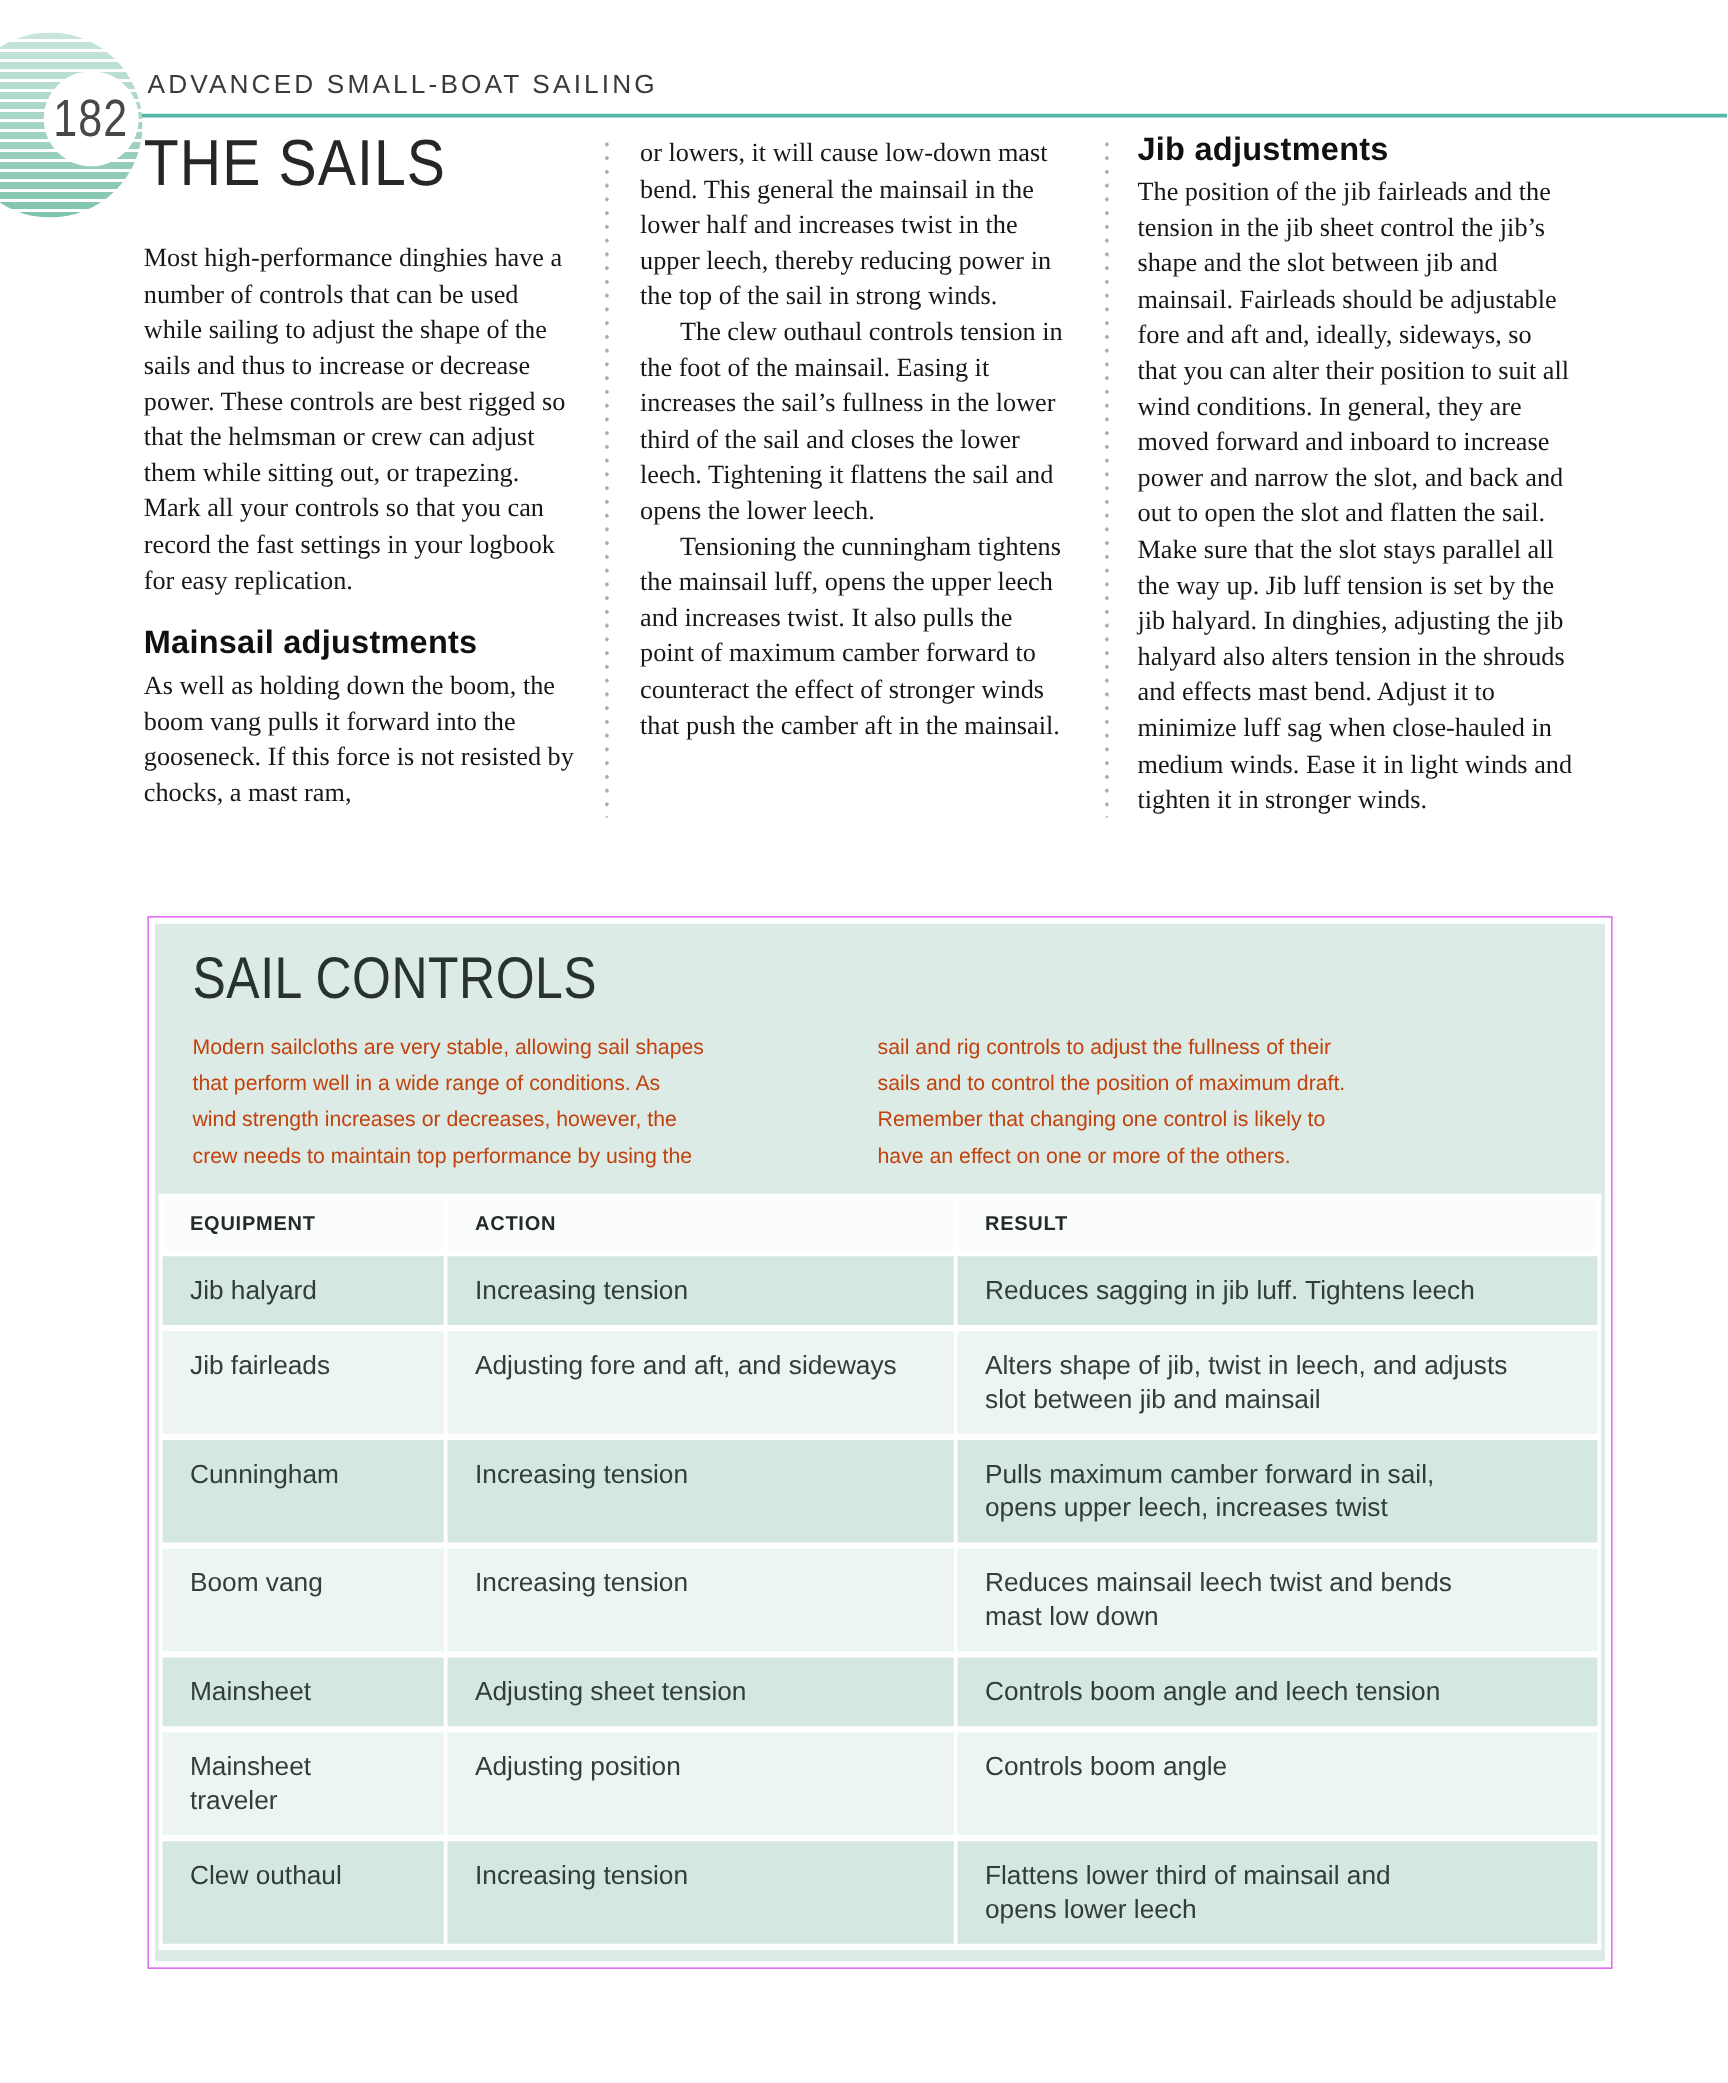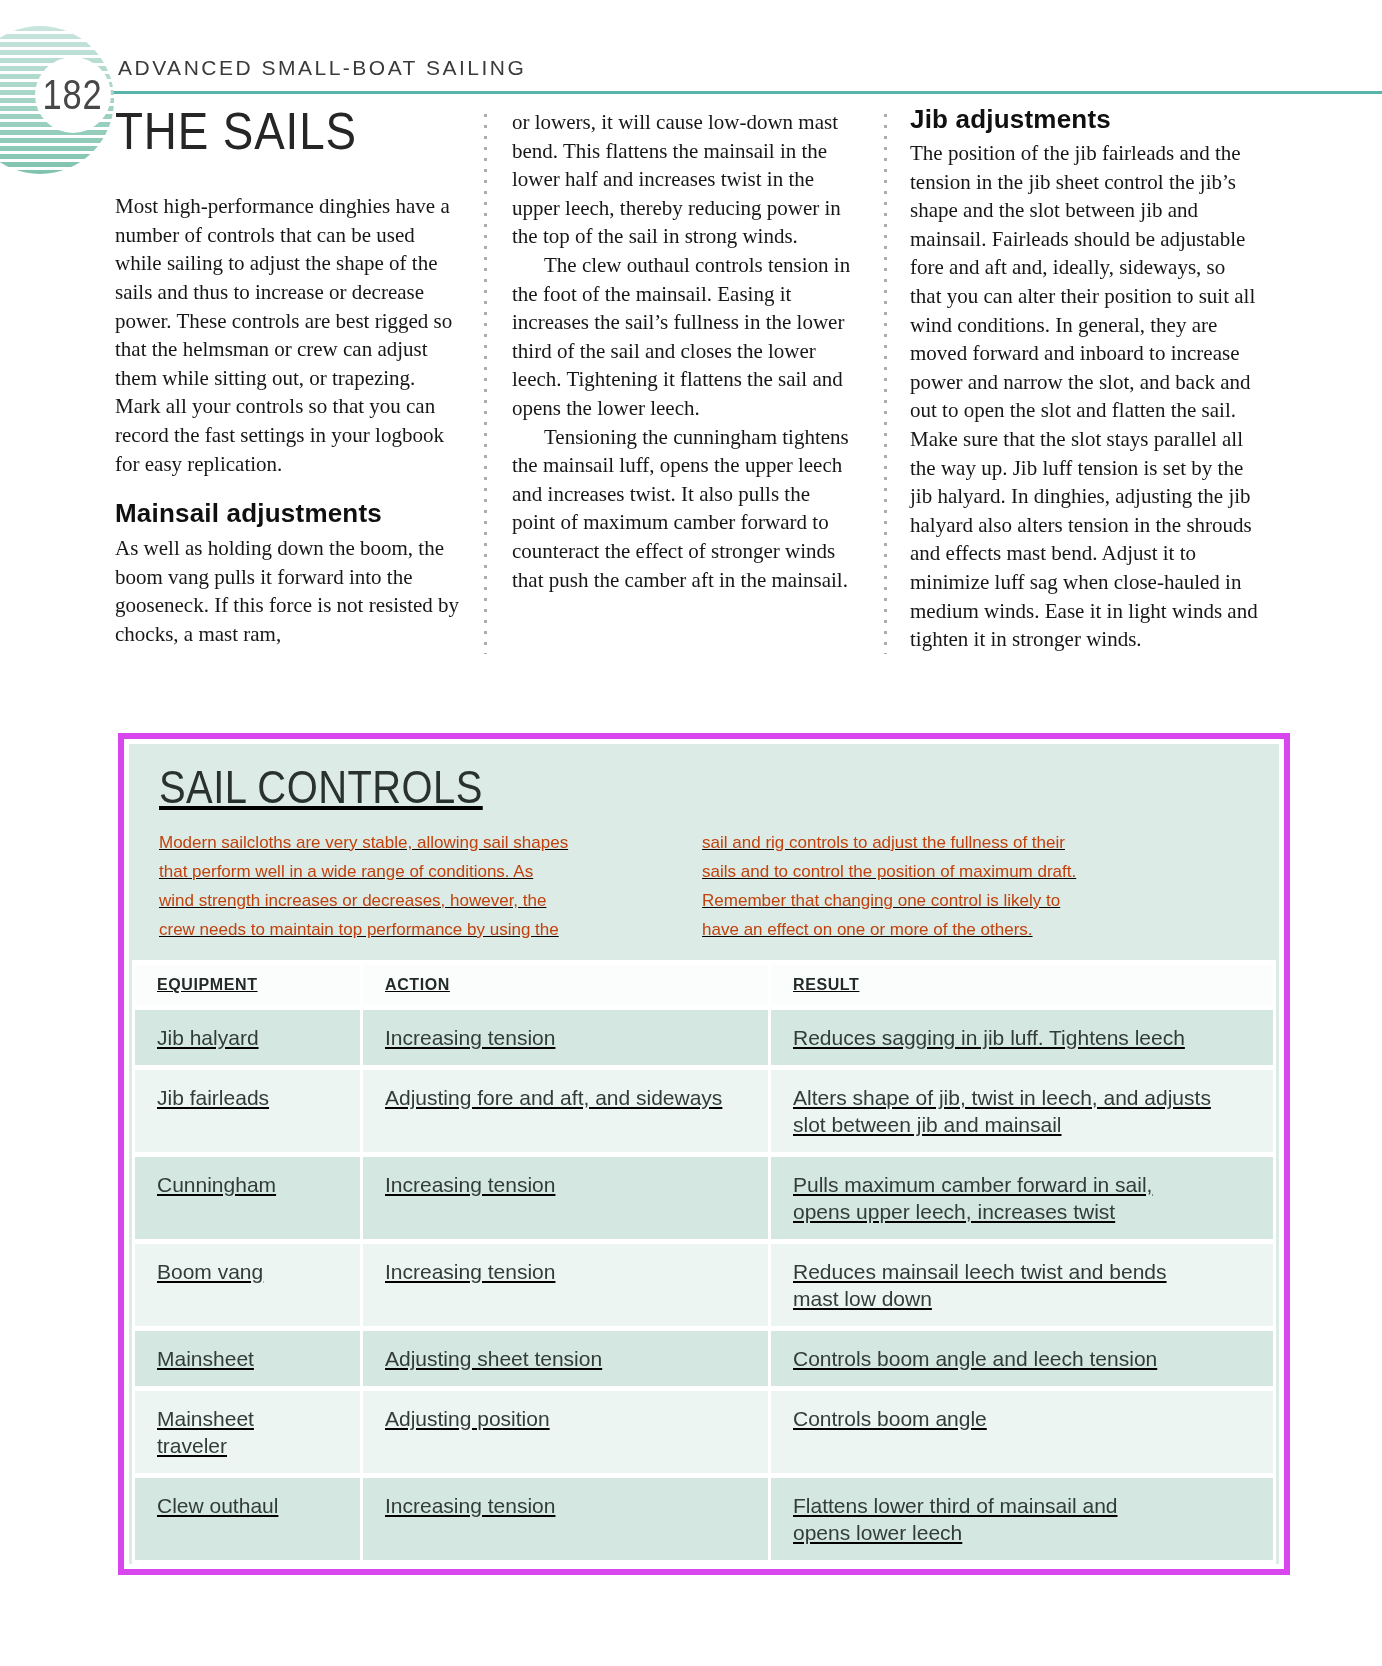--- a/index.html
+++ b/index.html
@@ -55,21 +55,21 @@
     width:3px; align-self:stretch; margin-top:8px;
     background-image:radial-gradient(circle, #ababab 1.4px, rgba(0,0,0,0) 1.6px);
     background-size:3px 11px; background-repeat:repeat-y; background-position:center top;
   }
   .div-a { margin-left:11px; margin-right:13px; }
   .div-b { margin-left:14px; margin-right:11px; }
 
   
   .panel {
     position:absolute; left:118px; top:733px; width:1172px; height:842px;
-    box-sizing:border-box; border:6px solid #d946ef; background:#ffffff; padding:5px;text-decoration:underline;
+    box-sizing:border-box; border:1px solid #d946ef; background:#ffffff; padding:5px;
   }
   .panel-fill {
     width:100%; height:100%; box-sizing:border-box; background:#dcebe6;
     padding:14px 0 0 0; overflow:hidden;
   }
   .panel-title {
     font-size:47px; font-weight:300; color:#2a3230; line-height:1.06;
     margin:4px 26px 16px 30px; transform:scaleX(0.85); transform-origin:left;
     white-space:nowrap; letter-spacing:0.5px;
   }
@@ -111,21 +111,21 @@
     <div class="col col1">
       <h1 class="page-title">THE SAILS</h1>
       <p class="serif">Most high-performance dinghies have a number of controls that can be used while sailing to adjust the shape of the sails and thus to increase or decrease power. These controls are best rigged so that the helmsman or crew can adjust them while sitting out, or trapezing. Mark all your controls so that you can record the fast settings in your logbook for easy replication.</p>
       <h3 class="col-heading">Mainsail adjustments</h3>
       <p class="serif">As well as holding down the boom, the boom vang pulls it forward into the gooseneck. If this force is not resisted by chocks, a mast ram,</p>
     </div>
 
     <div class="dotted-divider div-a"></div>
 
     <div class="col col2">
-      <p class="serif">or lowers, it will cause low-down mast bend. This flattens the mainsail in the lower half and increases twist in the upper leech, thereby reducing power in the top of the sail in strong winds.</p>
+      <p class="serif">or lowers, it will cause low-down mast bend. This general the mainsail in the lower half and increases twist in the upper leech, thereby reducing power in the top of the sail in strong winds.</p>
       <p class="serif indent">The clew outhaul controls tension in the foot of the mainsail. Easing it increases the sail’s fullness in the lower third of the sail and closes the lower leech. Tightening it flattens the sail and opens the lower leech.</p>
       <p class="serif indent">Tensioning the cunningham tightens the mainsail luff, opens the upper leech and increases twist. It also pulls the point of maximum camber forward to counteract the effect of stronger winds that push the camber aft in the mainsail.</p>
     </div>
 
     <div class="dotted-divider div-b"></div>
 
     <div class="col col3">
       <h3 class="col-heading first">Jib adjustments</h3>
       <p class="serif">The position of the jib fairleads and the tension in the jib sheet control the jib’s shape and the slot between jib and mainsail. Fairleads should be adjustable fore and aft and, ideally, sideways, so that you can alter their position to suit all wind conditions. In general, they are moved forward and inboard to increase power and narrow the slot, and back and out to open the slot and flatten the sail. Make sure that the slot stays parallel all the way up. Jib luff tension is set by the jib halyard. In dinghies, adjusting the jib halyard also alters tension in the shrouds and effects mast bend. Adjust it to minimize luff sag when close-hauled in medium winds. Ease it in light winds and tighten it in stronger winds.</p>
     </div>

